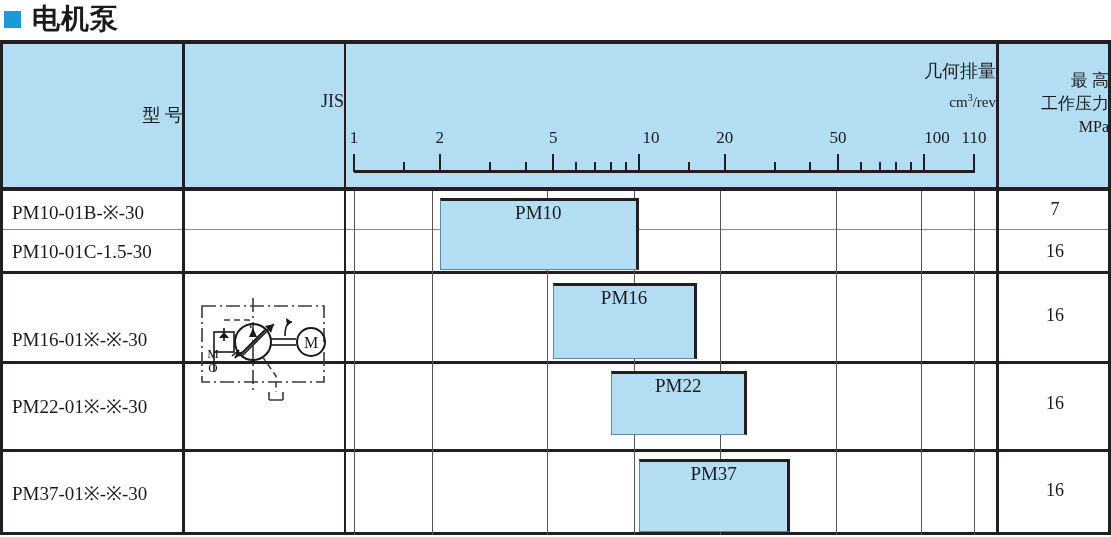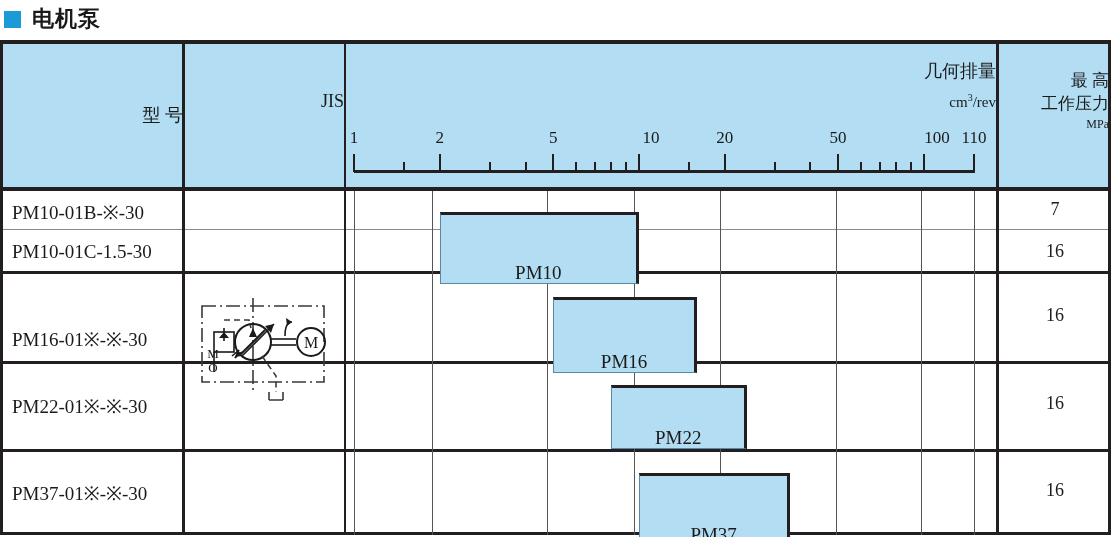--- a/index.html
+++ b/index.html
@@ -27,21 +27,21 @@
   #title-marker {
     width: 17px; height: 17px;
     background: #1b9ad6;
     margin-left: 4px;
     margin-right: 11px;
     flex: 0 0 auto;
   }
   #title-text {
     font-family: "DejaVu Sans", "Liberation Sans", sans-serif;
     font-weight: bold;
-    font-size: 22px;
+    font-size: 28px;
     color: #1a1a1a;
     letter-spacing: 1px;
     line-height: 1;
   }
 
   
   #table {
     position: absolute;
     left: 0; top: 40px;
     width: 1111px;
@@ -104,23 +104,22 @@
   .bar {
     position: absolute;
     background: #b2ddf3;
     border-top: 3px solid #231f20;
     border-right: 3px solid #231f20;
     border-left: 1px solid #5a88a8;
     border-bottom: 1px solid #5a88a8;
     color: #1a1a1a;
     font-size: 19px;
     display: flex;
-    align-items: flex-end;
+    align-items: flex-start;
     justify-content: center;
-    margin-top: 14px;
   }
   .bar span { position: relative; top: 1px; }
 
   
   #jis-symbol { position: absolute; }
 </style>
 </head>
 <body>
 
 <div id="page">
@@ -171,21 +170,21 @@
     <div class="hdr hdr-disp" style="left:346px; top:20px; width:650px;">
       <span>几何排量</span>
     </div>
     <div class="hdr hdr-sub" style="left:346px; top:51px; width:650px;">
       <span>cm</span><sup style="font-size:10px;">3</sup><span>/rev</span>
     </div>
 
     <div class="hdr hdr-press" style="left:998px; top:30px; width:111px;">
       <div>最    高</div>
       <div>工作压力</div>
-      <div style="font-size:12px;">MPa</div>
+      <div style="font-size:16px;">MPa</div>
     </div>
 
     <div id="ruler" style="left:346px; top:88px; width:650px; height:56px;">
 
       <div style="position:absolute; left:8px; top:42px; width:621px; height:3px; background:#231f20;"></div>
       <div id="ruler-ticks">
           <div class="rtick" style="left: 7px; top: 26px; height: 18px;"></div>
           <div class="rtick" style="left: 92.7678px; top: 26px; height: 18px;"></div>
           <div class="rtick" style="left: 206.147px; top: 26px; height: 18px;"></div>
           <div class="rtick" style="left: 291.915px; top: 26px; height: 18px;"></div>

